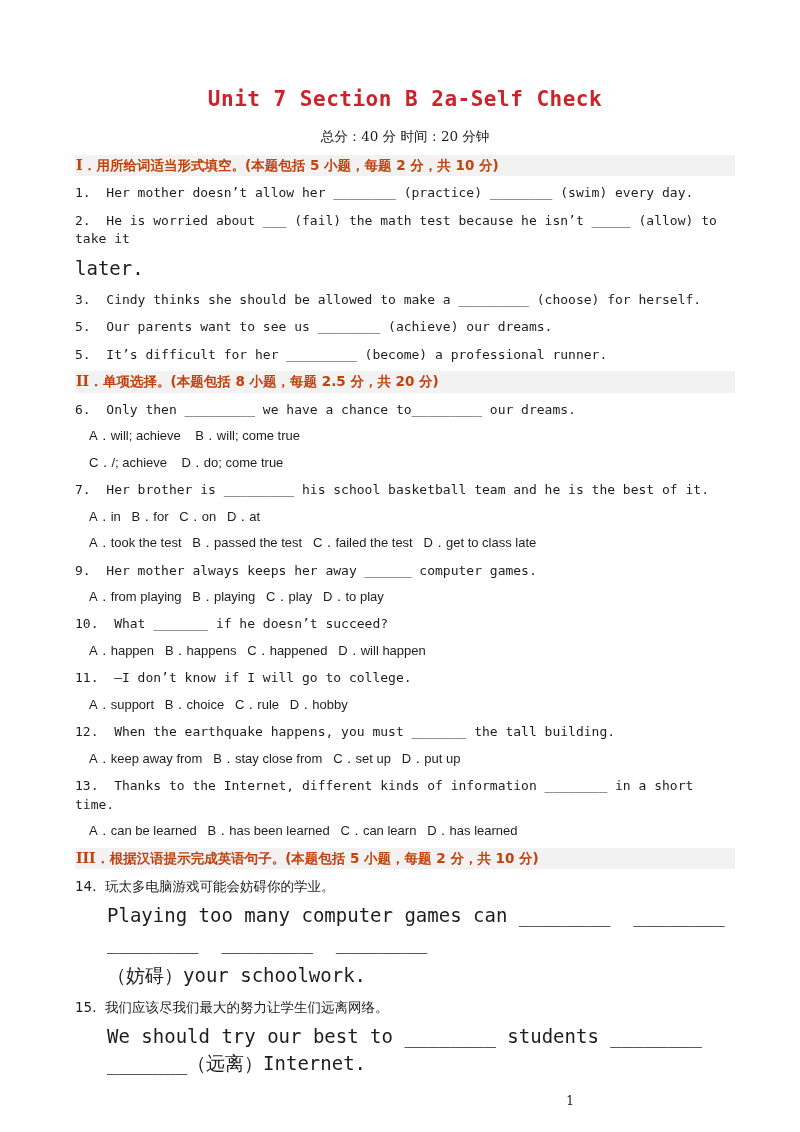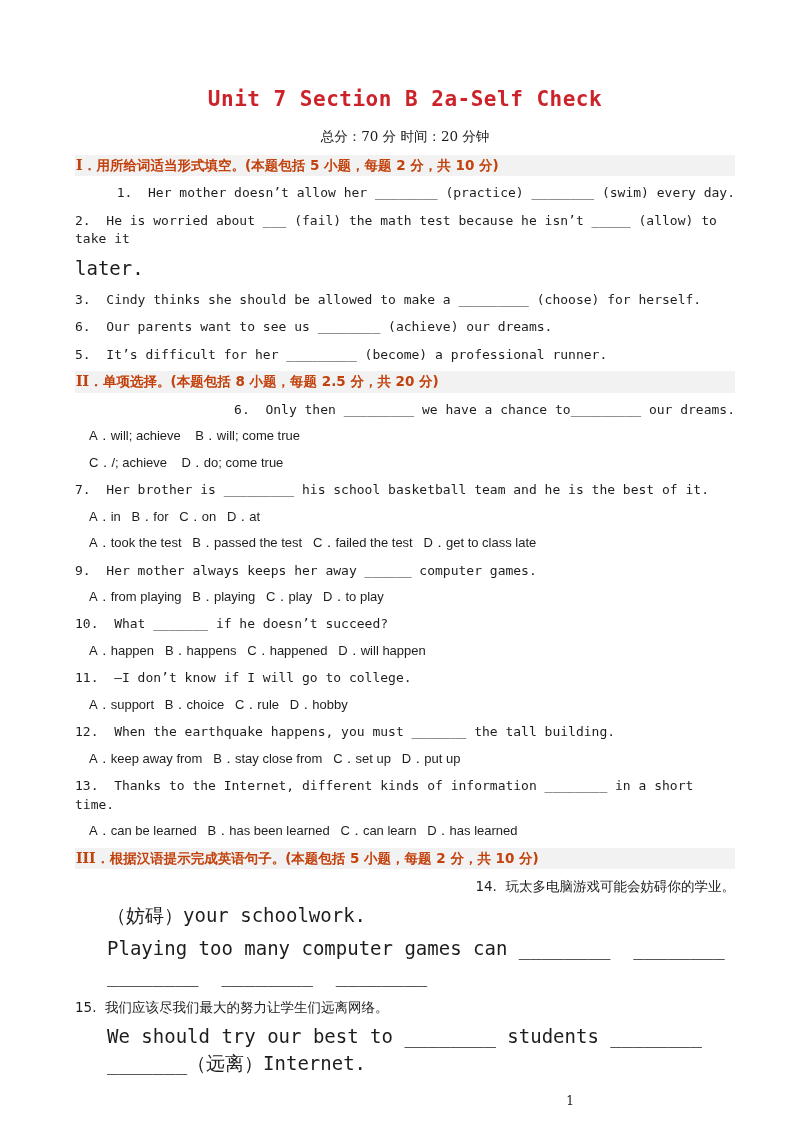--- a/index.html
+++ b/index.html
@@ -70,21 +70,21 @@
   
   .q {
     font-family: "DejaVu Sans Mono", "Liberation Mono", monospace;
     font-size: 13px;
     color: #1d1d1d;
     line-height: 1.42;
     margin: 9px 0 0 0;
     white-space: pre-wrap;
     word-spacing: 0px;
   }
-  .q.tight { margin-top: 8px; text-align: right; }
+  .q.tight { margin-top: 8px; }
   .cont {
     font-family: "DejaVu Sans Mono", "Liberation Mono", monospace;
     font-size: 19px;
     color: #1d1d1d;
     line-height: 1.42;
     margin: 6px 0 0 0;
     white-space: pre-wrap;
   }
   .opts {
     font-family: Liberation Sans, sans-serif;
@@ -112,31 +112,31 @@
     color: #222;
   }
 </style>
 </head>
 <body>
 
 <div class="page">
   <div class="content">
 
     <h1 class="doc-title">Unit 7 Section B 2a-Self Check</h1>
-    <div class="doc-subtitle">总分：70 分  时间：20 分钟</div>
+    <div class="doc-subtitle">总分：40 分  时间：20 分钟</div>
 
     <div class="section-head"><span class="rom">I．</span><span class="cjk">用所给词适当形式填空。(本题包括 5 小题，每题 2 分，共 10 分)</span></div>
 
     <div class="q tight">1.  Her mother doesn’t allow her ________ (practice) ________ (swim) every day.</div>
 
     <div class="q">2.  He is worried about ___ (fail) the math test because he isn’t _____ (allow) to take it</div>
     <div class="cont">later.</div>
 
     <div class="q">3.  Cindy thinks she should be allowed to make a _________ (choose) for herself.</div>
-    <div class="q">6.  Our parents want to see us ________ (achieve) our dreams.</div>
+    <div class="q">5.  Our parents want to see us ________ (achieve) our dreams.</div>
     <div class="q">5.  It’s difficult for her _________ (become) a professional runner.</div>
 
     <div class="section-head"><span class="rom">II．</span><span class="cjk">单项选择。(本题包括 8 小题，每题 2.5 分，共 20 分)</span></div>
 
     <div class="q tight">6.  Only then _________ we have a chance to_________ our dreams.</div>
     <div class="opts">A．will; achieve    B．will; come true</div>
     <div class="opts">C．/; achieve    D．do; come true</div>
 
     <div class="q">7.  Her brother is _________ his school basketball team and he is the best of it.</div>
     <div class="opts">A．in   B．for   C．on   D．at</div>
@@ -154,22 +154,22 @@
 
     <div class="q">12.  When the earthquake happens, you must _______ the tall building.</div>
     <div class="opts">A．keep away from   B．stay close from   C．set up   D．put up</div>
 
     <div class="q">13.  Thanks to the Internet, different kinds of information ________ in a short time.</div>
     <div class="opts">A．can be learned   B．has been learned   C．can learn   D．has learned</div>
 
     <div class="section-head"><span class="rom">III．</span><span class="cjk">根据汉语提示完成英语句子。(本题包括 5 小题，每题 2 分，共 10 分)</span></div>
 
     <div class="q tight cjk">14.  玩太多电脑游戏可能会妨碍你的学业。</div>
+    <div class="cont indent">Playing too many computer games can ________  ________  ________  ________  ________</div>
     <div class="cont indent">（妨碍）your schoolwork.</div>
-    <div class="cont indent">Playing too many computer games can ________  ________  ________  ________  ________</div>
 
     <div class="q cjk">15.  我们应该尽我们最大的努力让学生们远离网络。</div>
     <div class="cont indent">We should try our best to ________ students ________  _______（远离）Internet.</div>
 
   </div>
 
   <div class="page-num">1</div>
 </div>
 
 </body></html>

